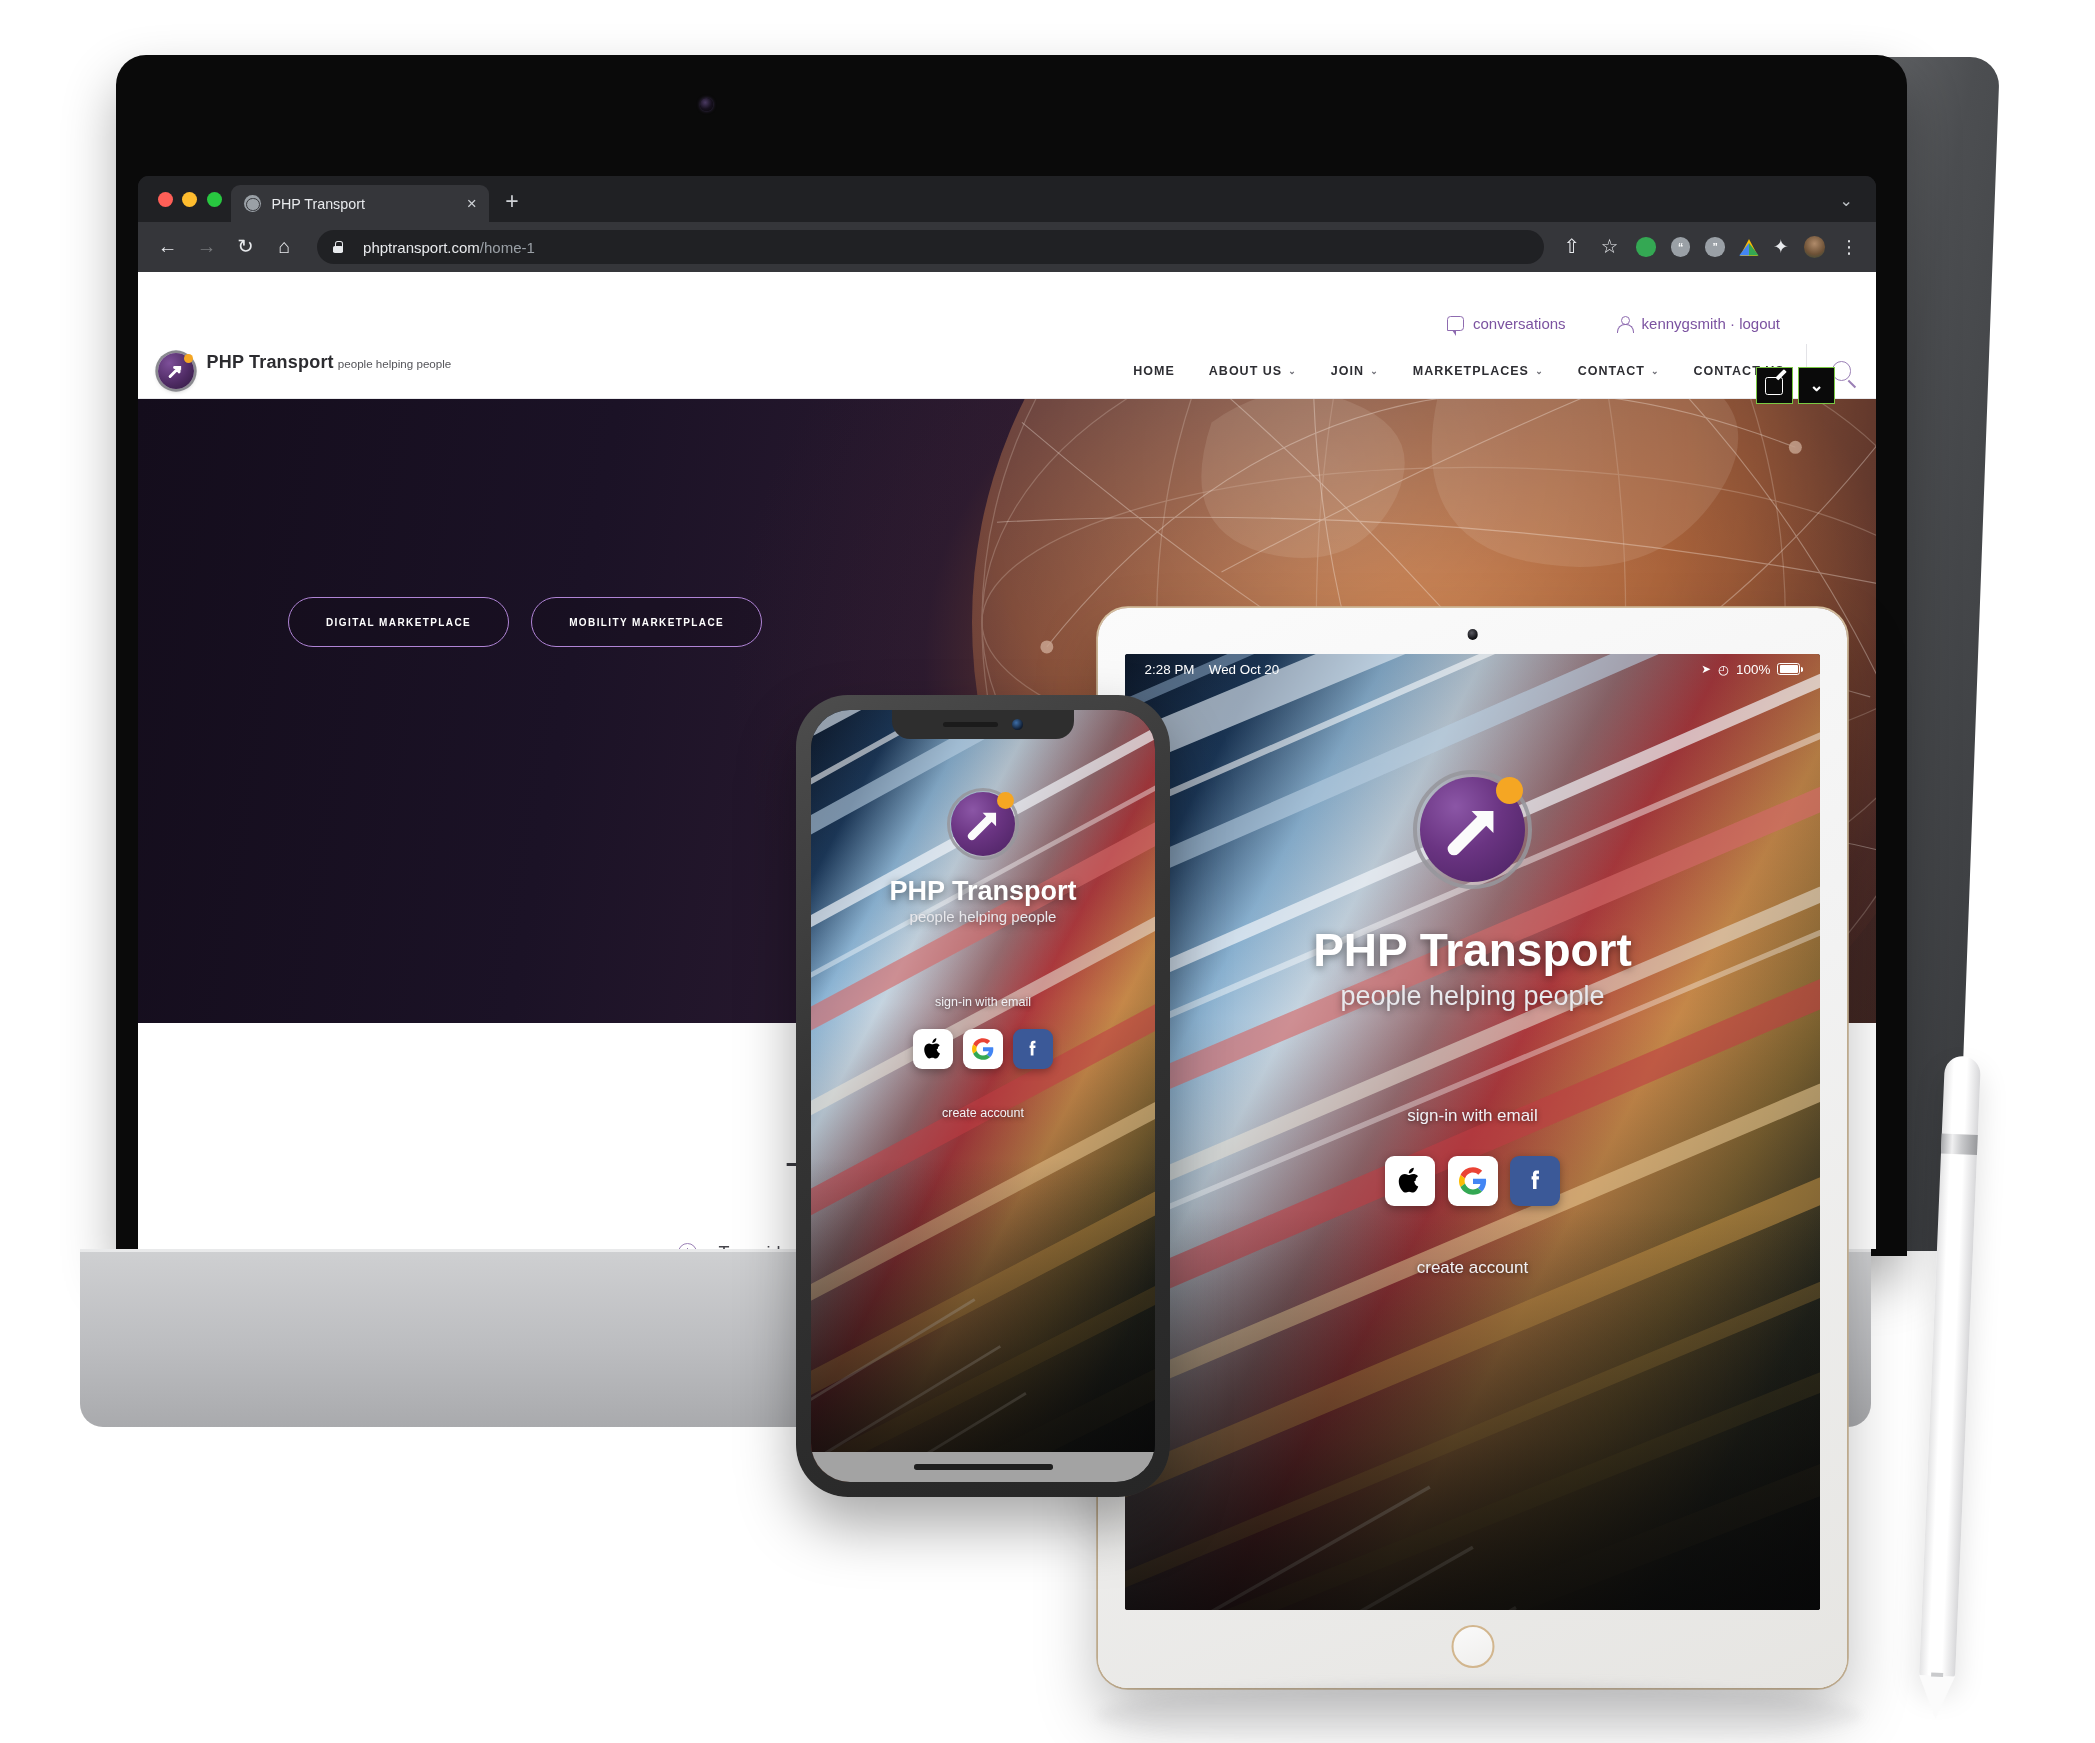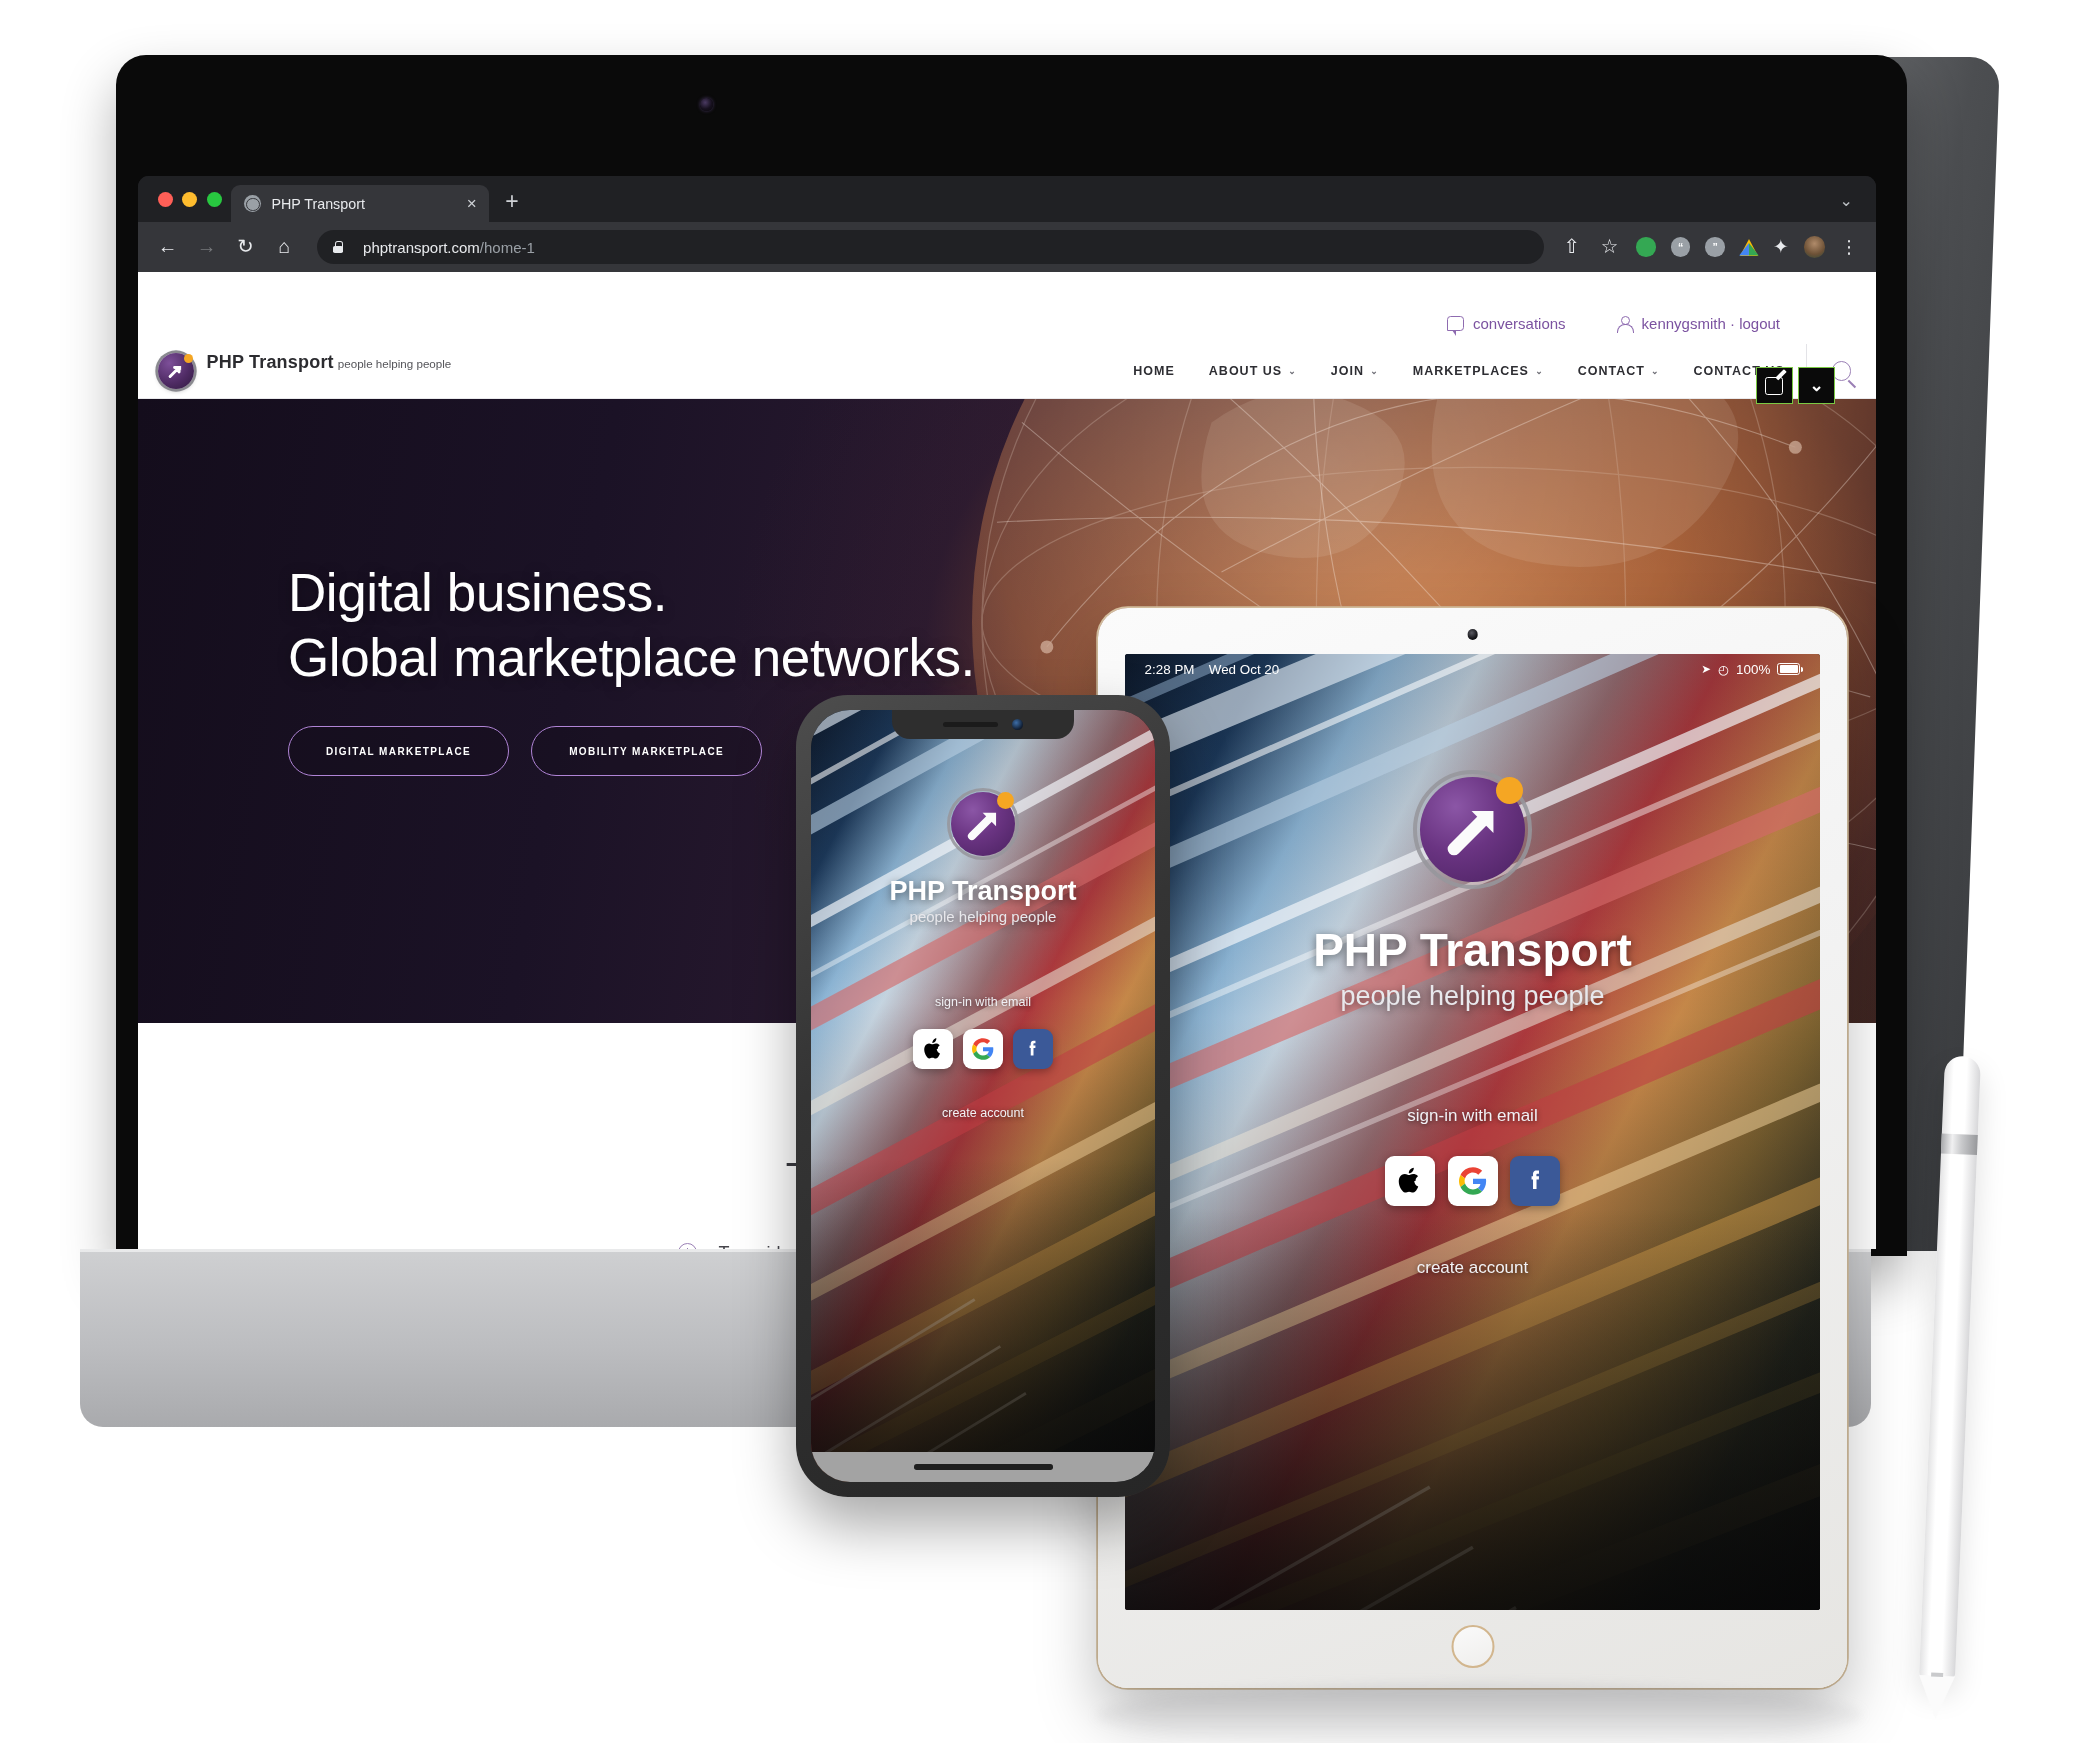--- a/index.html
+++ b/index.html
@@ -486,24 +486,20 @@
                     <circle cx="220" cy="370" r="2.2"></circle>
                   <circle cx="370" cy="230" r="2.4"></circle>
                     <circle cx="80" cy="90" r="2"></circle>
                   <circle cx="250" cy="200" r="3"></circle>
                     <circle cx="160" cy="255" r="2.2"></circle>
                 </g>
               </svg>
             </div>
 
             <div class="hero-inner">
-              <h1 class="hero-h1">
-                <span>Digital business.</span><br>
-                <span>Global marketplace networks.</span>
-              </h1>
               <div class="hero-ctas">
                 <a class="cta">DIGITAL MARKETPLACE</a>
                 <a class="cta">MOBILITY MARKETPLACE</a>
               </div>
             </div>
           </section>
 
           <section class="section">
             <div class="stack-ico">
                 <i></i>

